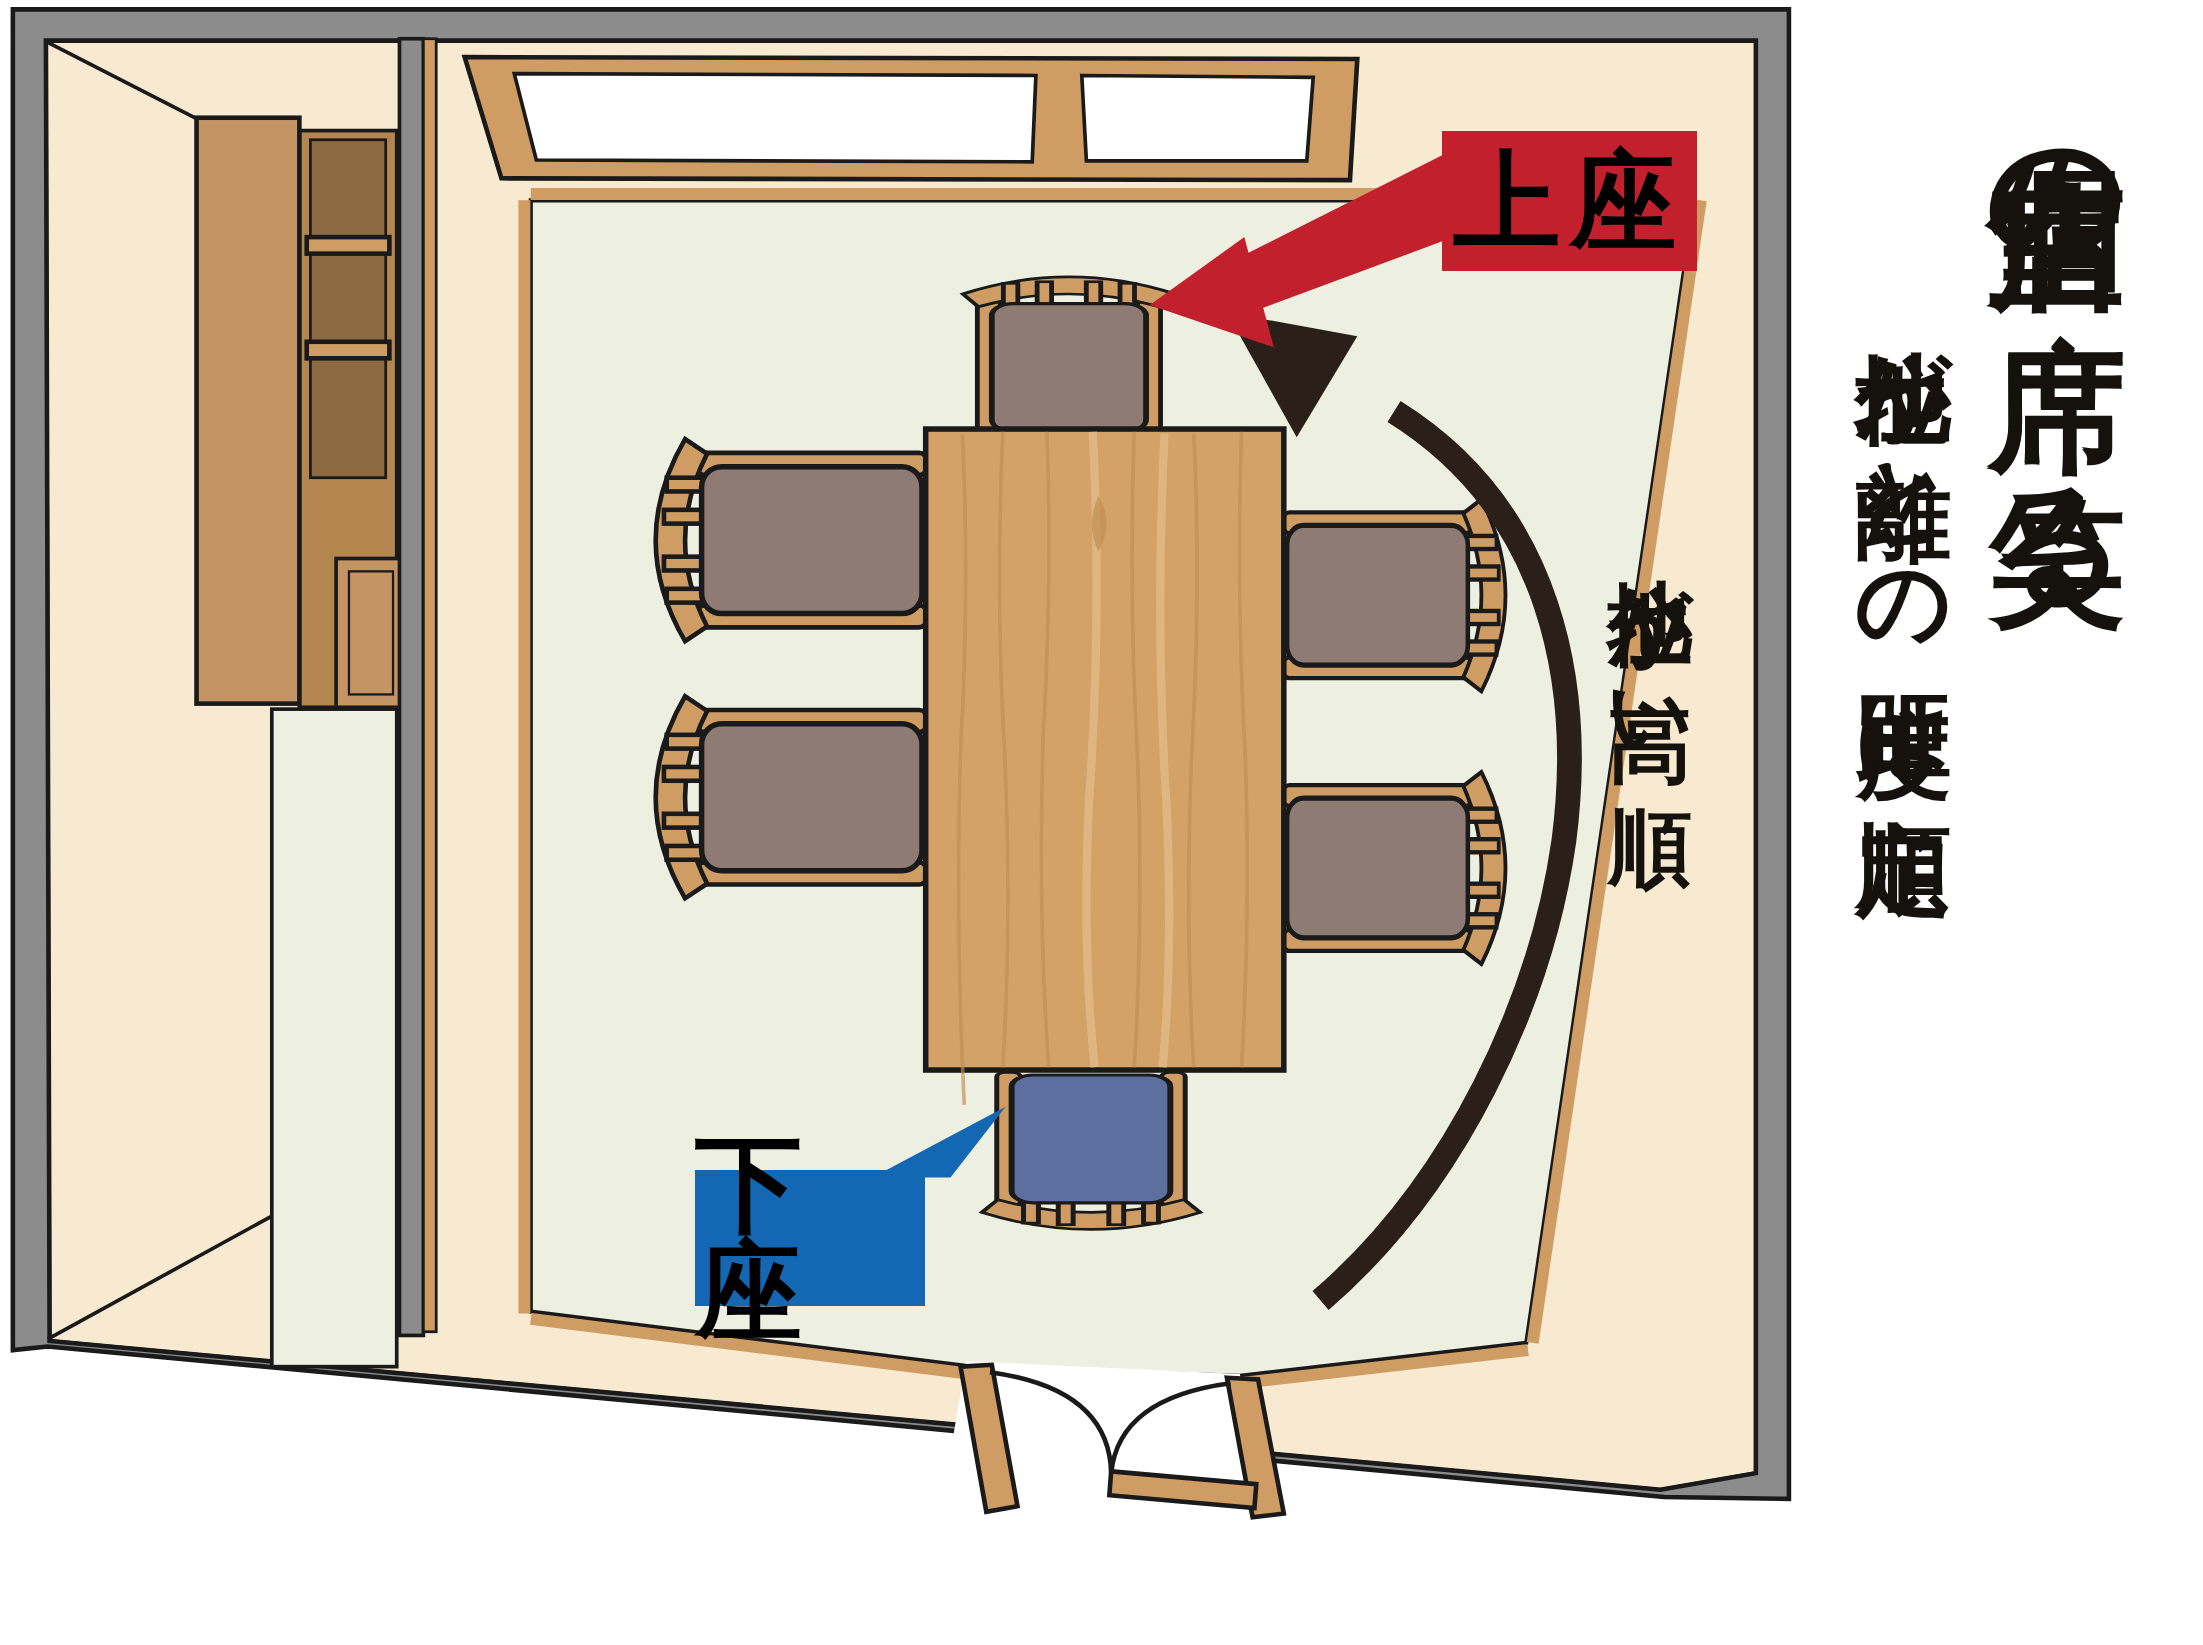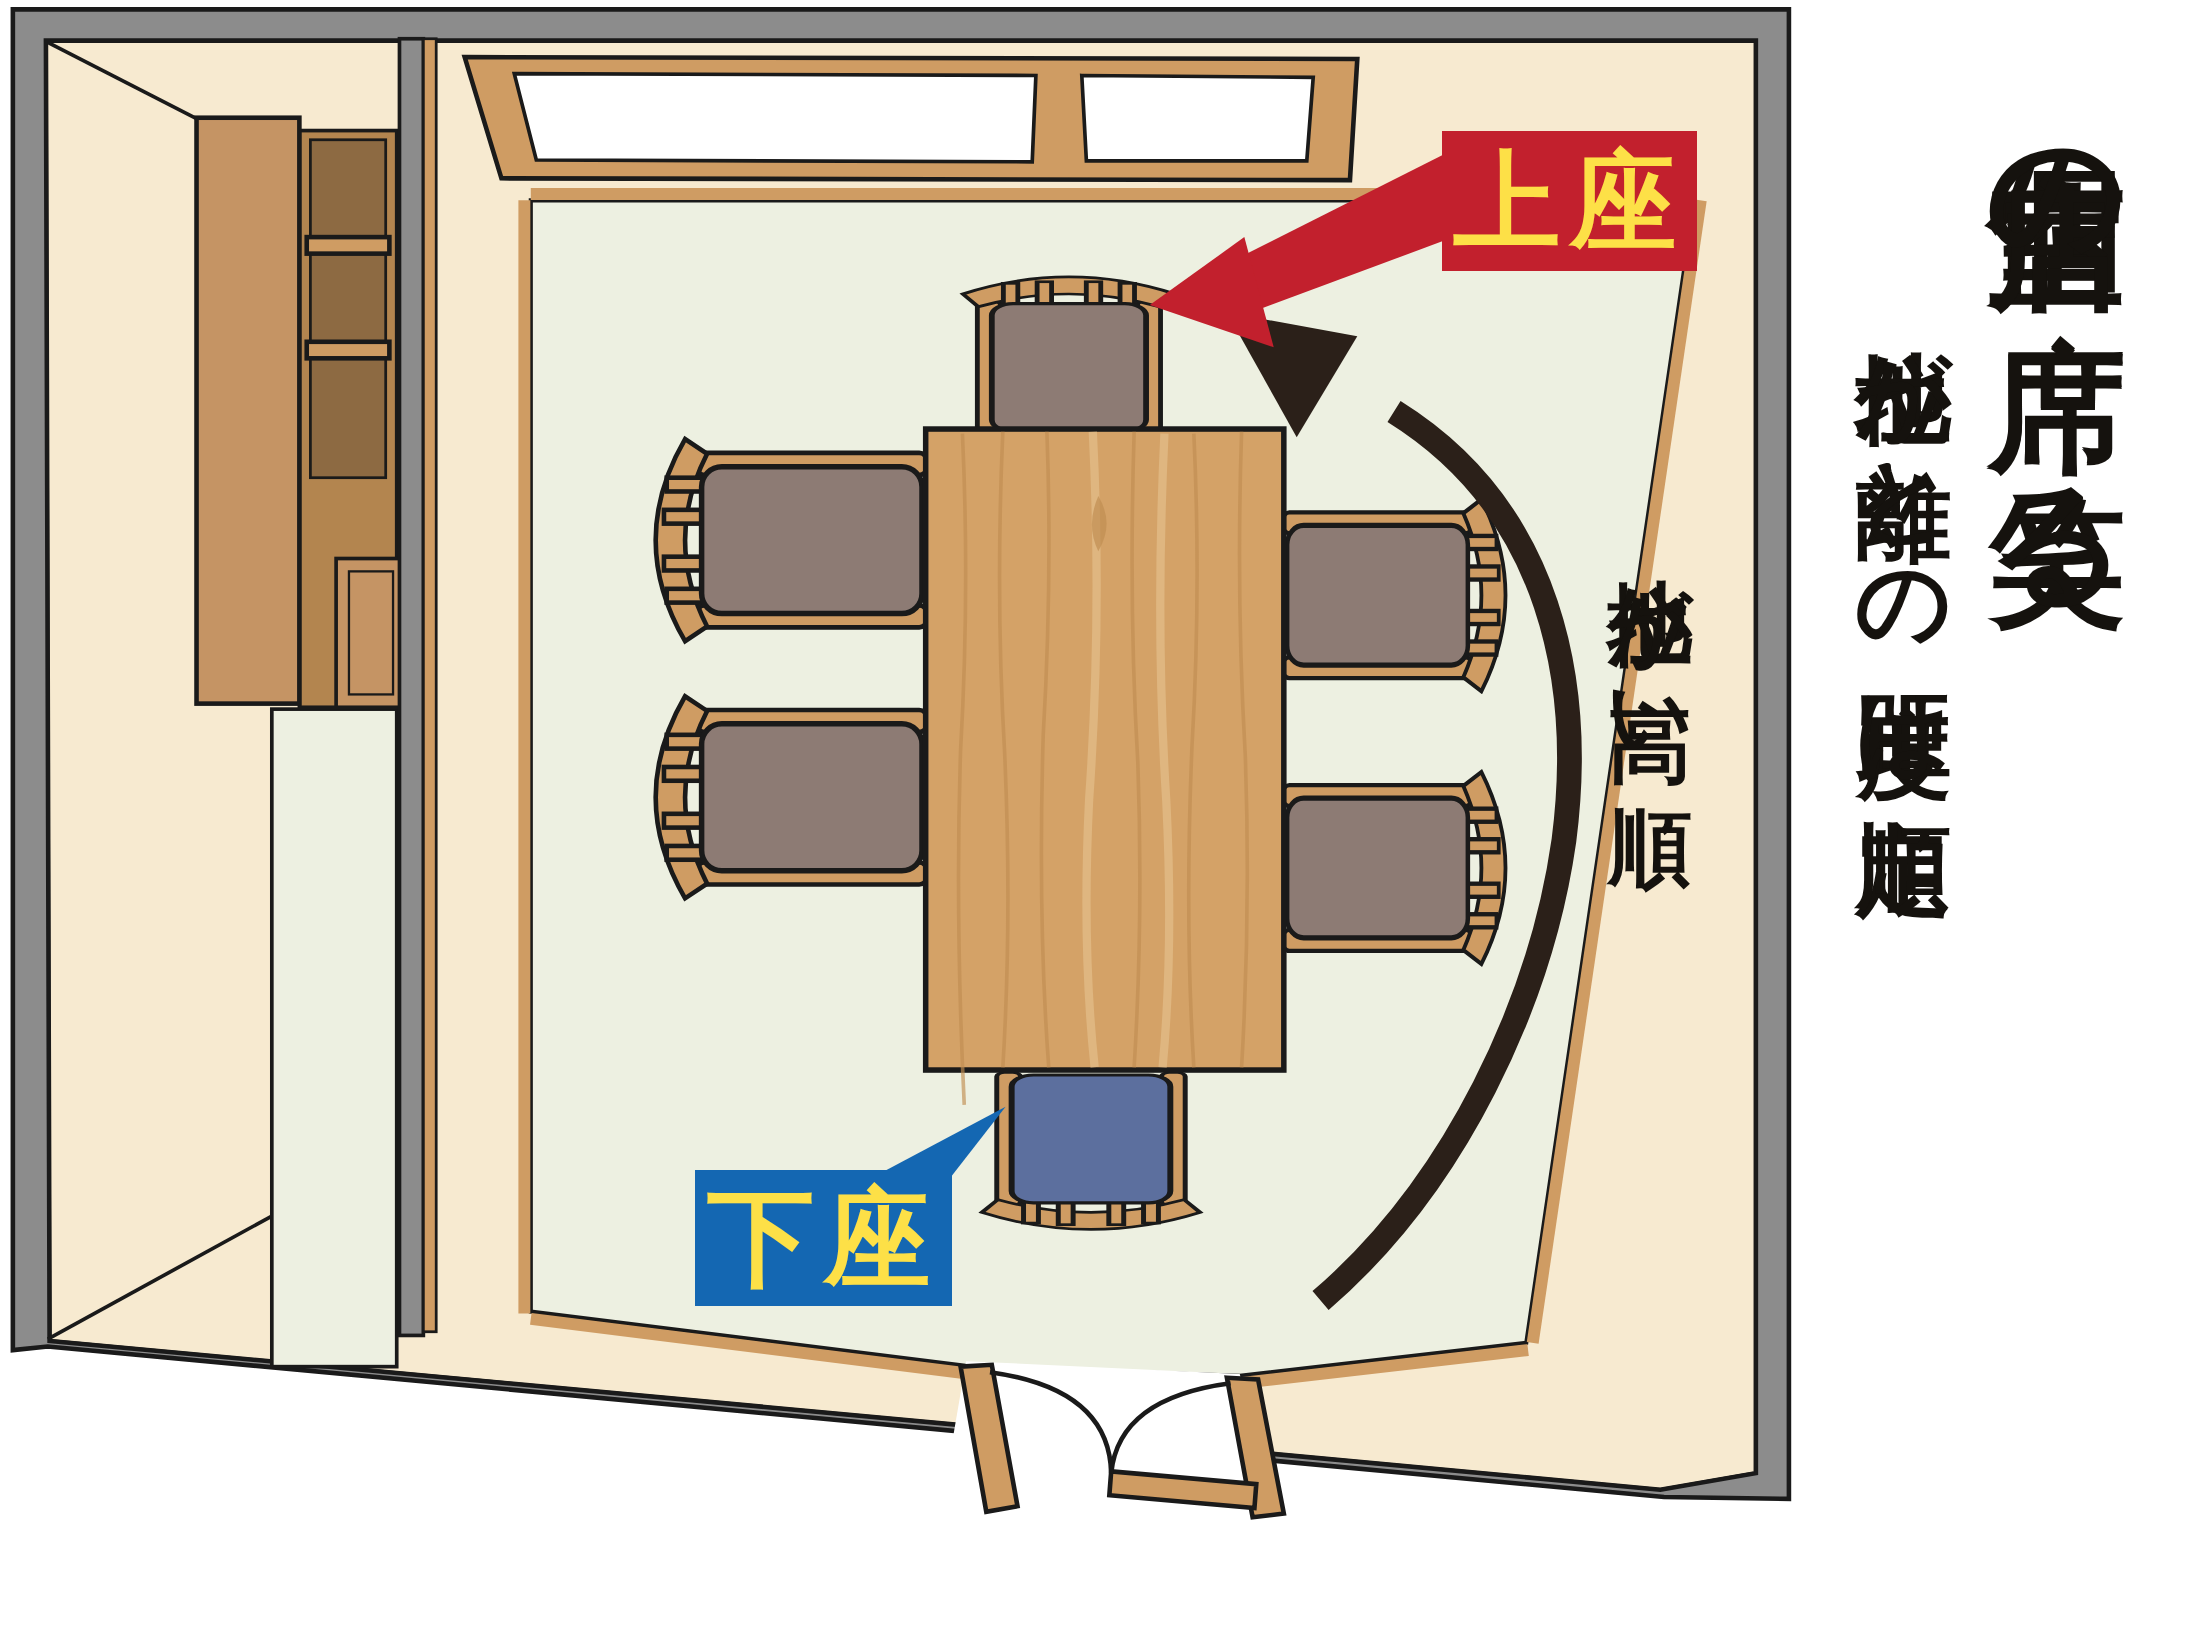--- a/index.html
+++ b/index.html
@@ -2,27 +2,27 @@
 <html style="font-size:14.7px"><head>
 <meta charset="utf-8">
 <style>
   html,body{margin:0;padding:0;background:#ffffff;}
   #stage{position:relative;width:2204px;height:1646px;background:#ffffff;overflow:hidden;
          font-family:"DejaVu Sans","Liberation Sans",sans-serif;}
   #plan-svg{position:absolute;left:0;top:0;width:2204px;height:1646px;}
   .wood{fill:#cf9c63;stroke:#1a1a1a;stroke-width:5;}
   .overlay{position:absolute;color:#15120e;font-weight:800;line-height:1;}
   .vtext{writing-mode:vertical-rl;text-orientation:upright;white-space:nowrap;}
-  .badge{display:flex;align-items:center;justify-content:center;color:#fde047;font-weight:800;}
+  .badge{display:flex;align-items:center;justify-content:center;color:#000000;font-weight:800;}
   #main-title{left:1989px;top:53px;font-size:138px;letter-spacing:1.8px;}
   #subtitle{left:1857px;top:274px;font-size:95px;letter-spacing:3.7px;}
   #status-note{left:1609px;top:511px;font-size:84px;letter-spacing:7.3px;}
   #kamiza-box{left:1442px;top:131px;width:255px;height:140px;background:#c2202d;
               font-size:107px;letter-spacing:9.2px;}
-  #shimoza-box{left:695px;top:1170px;width:257px;height:136px;background:#1467b2;
+  #shimoza-box{left:695px;top:1170px;width:230px;height:136px;background:#1467b2;
               font-size:107px;letter-spacing:9.2px;}
   #entrance{left:927px;top:1535px;width:349px;height:92px;display:flex;align-items:center;
             justify-content:center;font-size:88px;letter-spacing:3.7px;}
 </style>
 </head>
 <body>
 
 <div id="stage">
 
 <svg id="plan-svg" viewBox="0 0 2400 1792">

